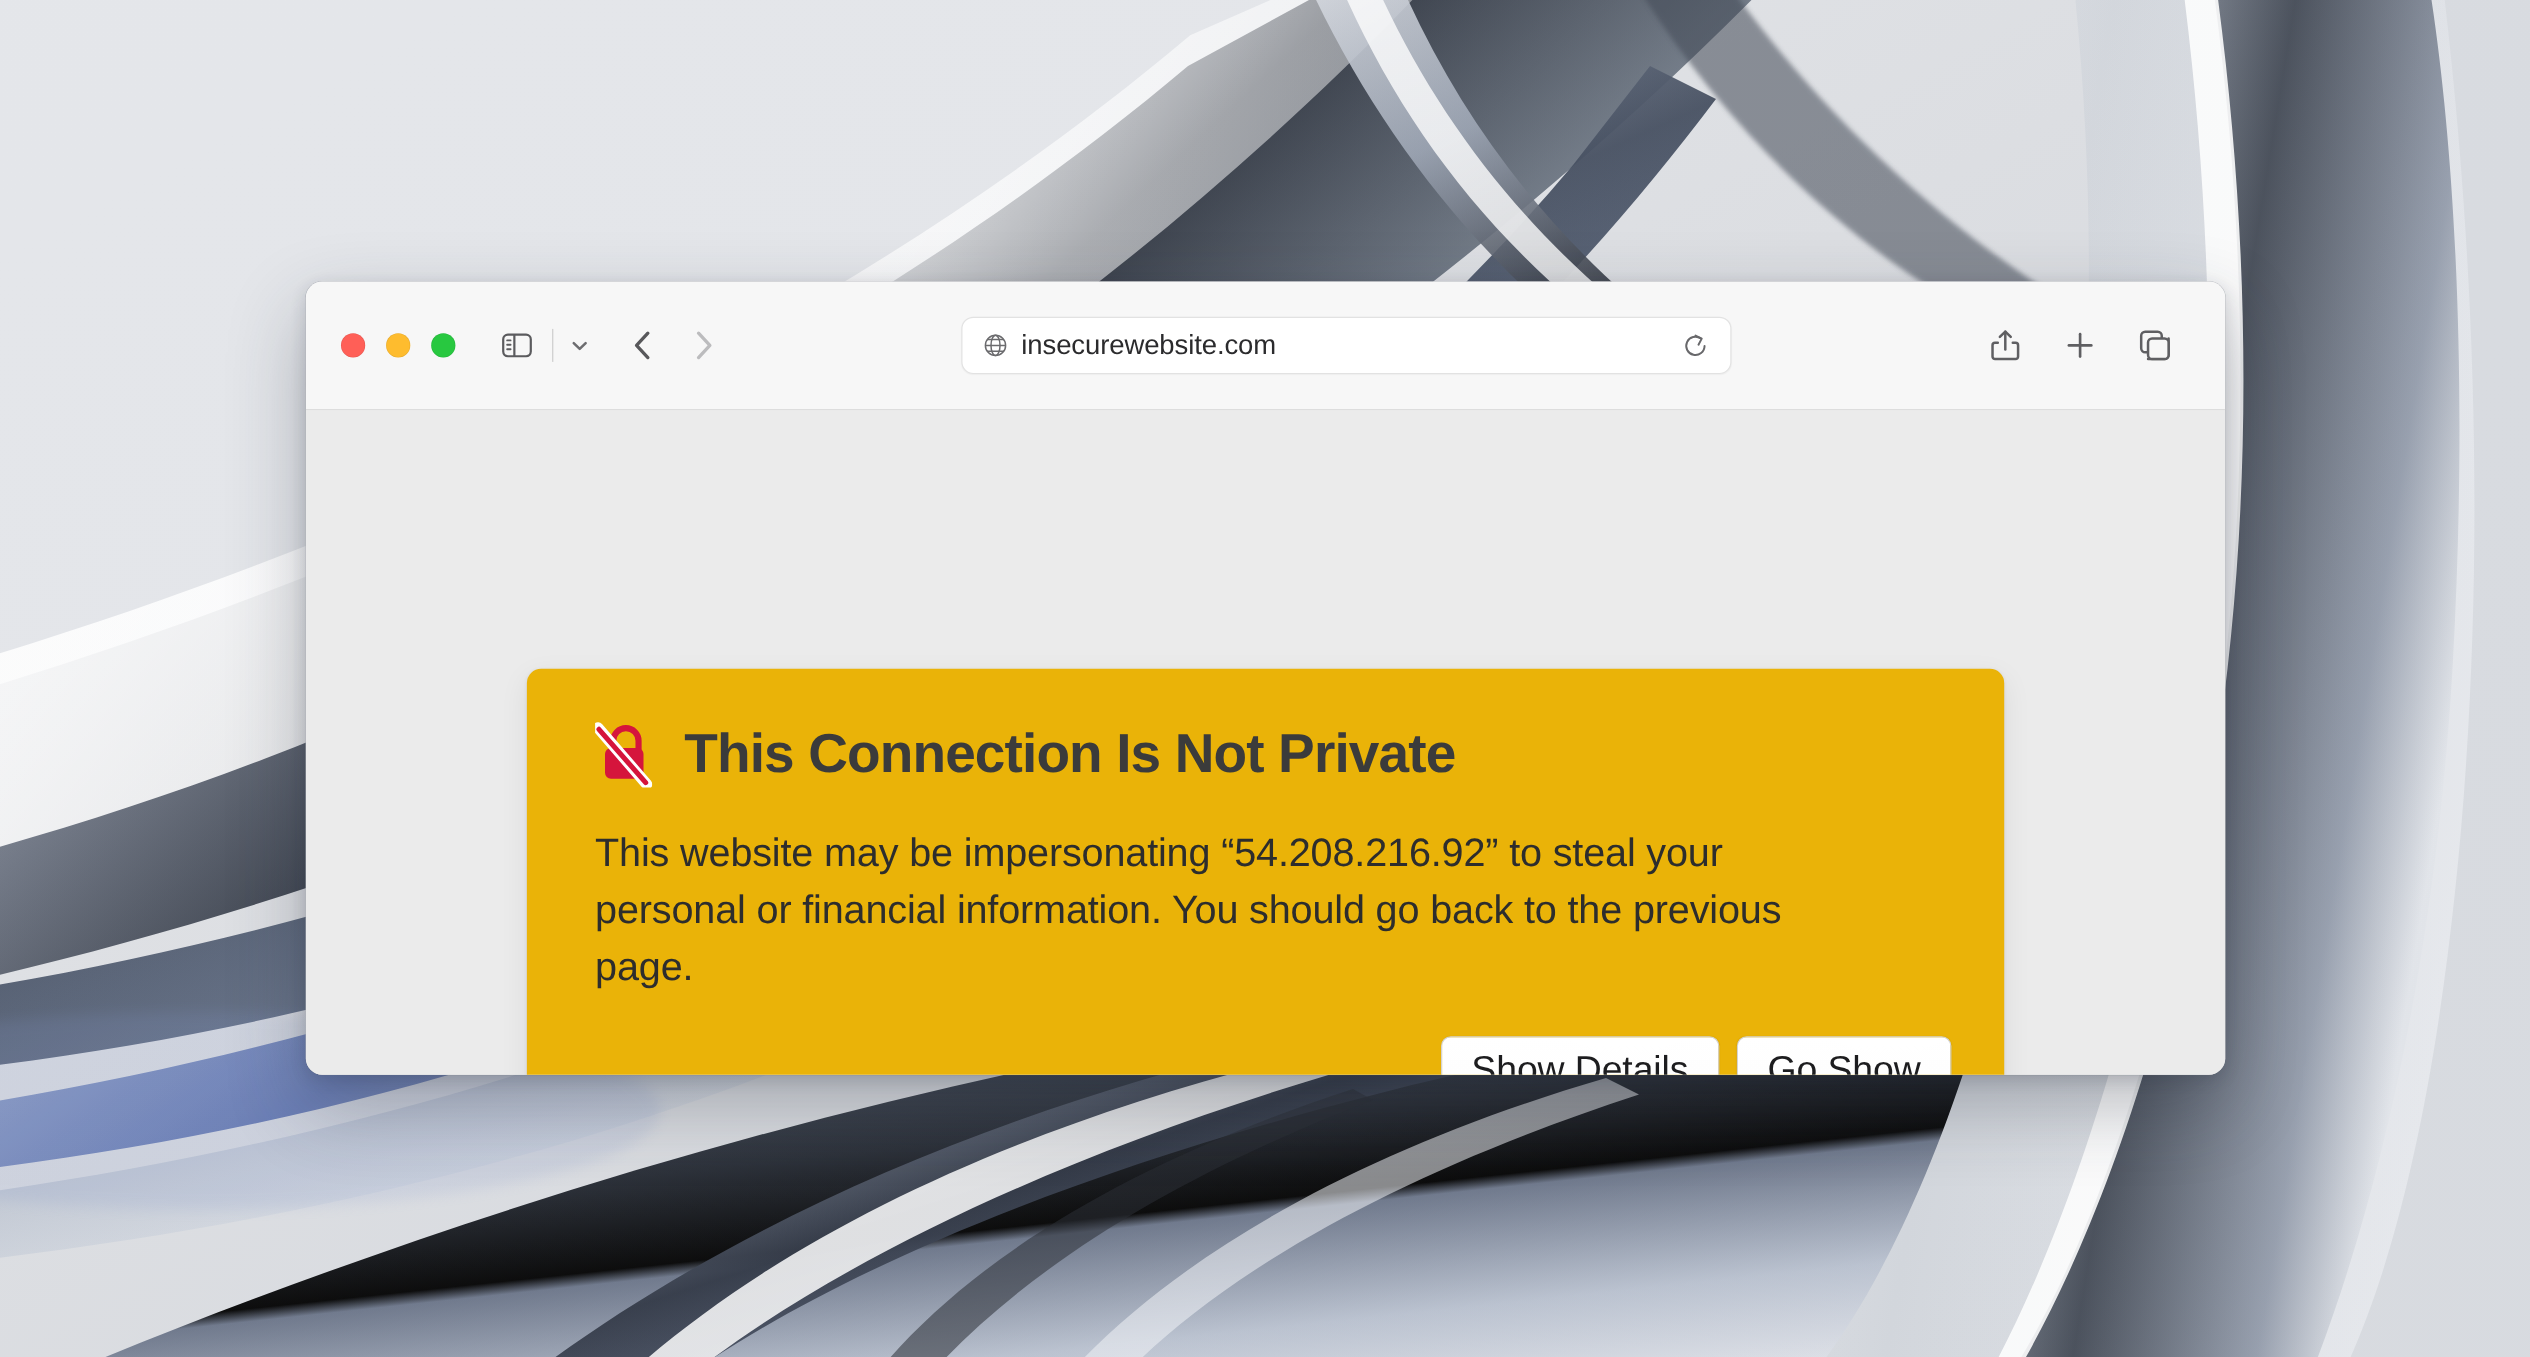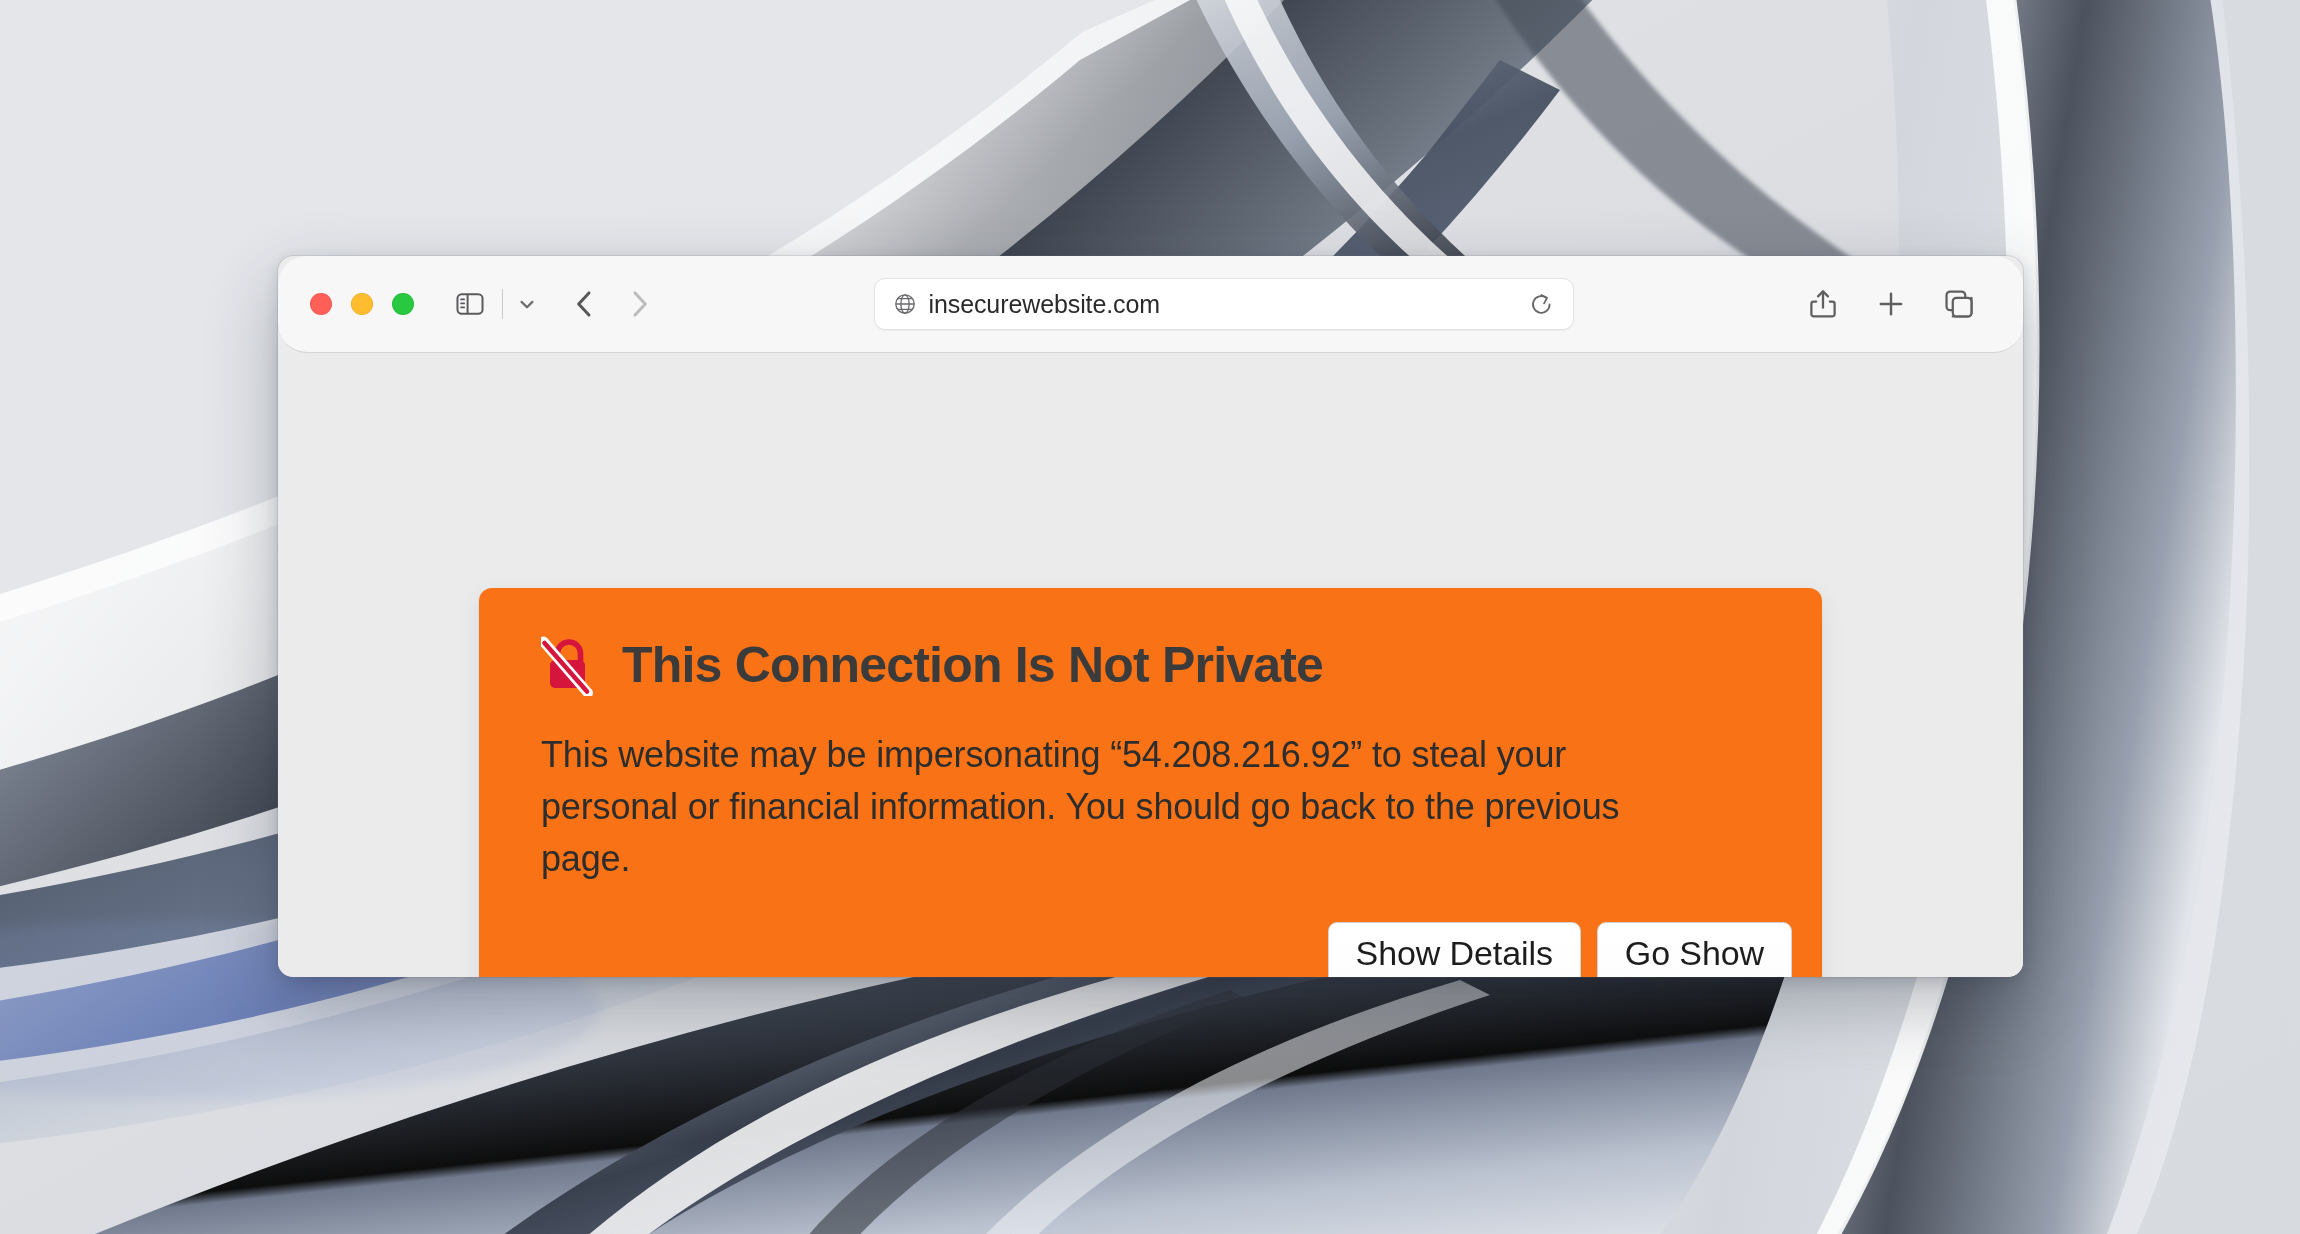--- a/index.html
+++ b/index.html
@@ -42,27 +42,26 @@
     background: #ececec;
     box-shadow:
       0 4px 14px rgba(40,46,60,0.16),
       0 28px 70px rgba(40,46,60,0.30),
       0 0 0 0.5px rgba(120,126,138,0.35);
   }
 
   
   #toolbar {
     position: relative;
-    height: 97px;
+    height: 117px;
     background: #f7f7f7;
     border-bottom: 1px solid #d6d6d6;
     display: flex;
     align-items: center;
     padding: 0 42px 0 32px;
-    border-radius: 29px;
   }
 
   .traffic-lights {
     display: flex;
     align-items: center;
     gap: 19px;
     margin-right: 37px;
   }
   .tl {
     width: 22px; height: 22px;
@@ -136,23 +135,23 @@
     height: 624px;
     background: #ebebeb;
     display: flex;
     align-items: flex-start;
     justify-content: center;
   }
 
   #warning-card {
     margin-top: 235px;
     width: 1343px;
-    background: #f97316;
+    background: #eab308;
     border-radius: 13px;
-    padding: 46px 30px 42px 62px;
+    padding: 46px 48px 42px 62px;
     box-shadow: 0 1px 3px rgba(0,0,0,0.05), 0 8px 26px rgba(0,0,0,0.07);
   }
 
   .warn-header {
     display: flex;
     align-items: center;
     gap: 29px;
     margin-bottom: 33px;
   }
   #broken-lock-icon { width: 52px; height: 62px; flex: none; }

